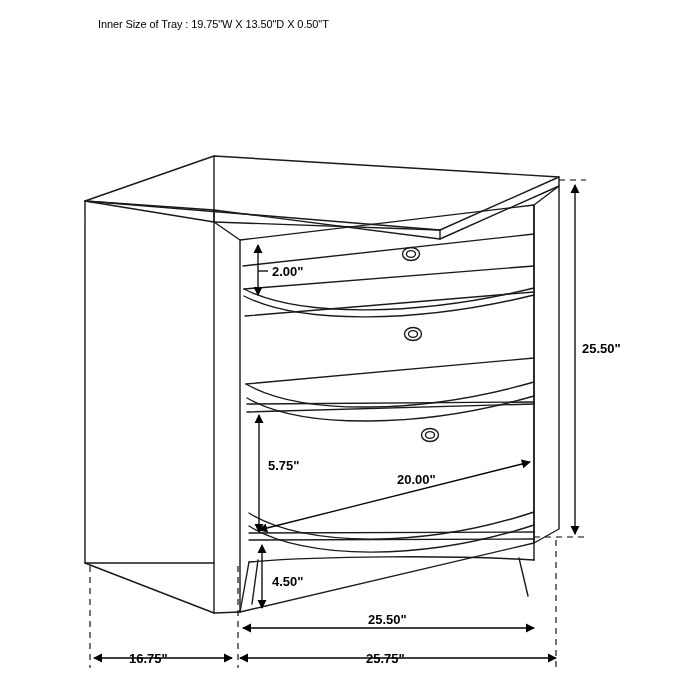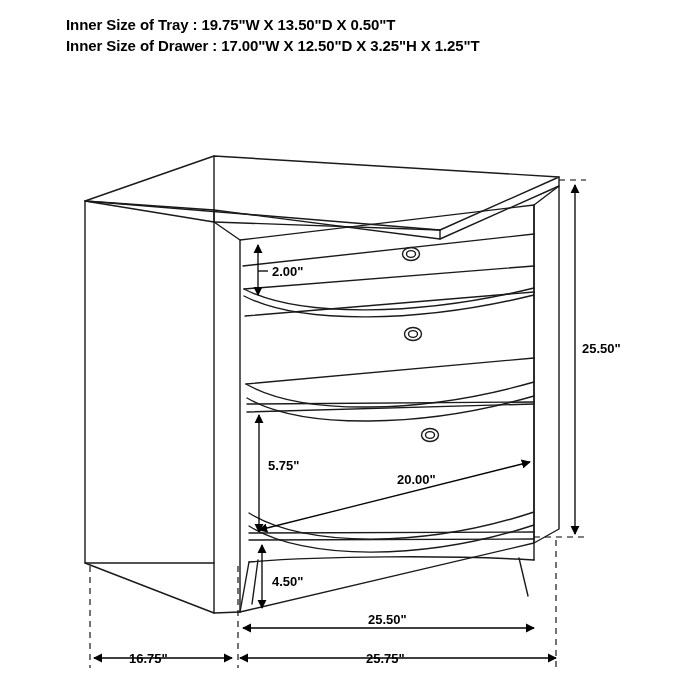--- a/index.html
+++ b/index.html
@@ -22,25 +22,26 @@
     width: 700px;
     height: 700px;
   }
   .spec-block {
     position: absolute;
     left: 66px;
     top: 14px;
     width: 620px;
   }
   .spec-line {
-    font-size: 15px;
-    font-weight: bold;
+    font-size: 11px;
+    font-weight: normal;
     line-height: 21px;
     letter-spacing: -0.1px;
     white-space: nowrap;
+    margin-left: 32px;
   }
   svg.drawing {
     position: absolute;
     left: 0;
     top: 0;
     width: 700px;
     height: 700px;
   }
   .dimtext {
     font-family: "Liberation Sans", sans-serif;
@@ -49,21 +50,20 @@
     fill: #000000;
   }
 </style>
 </head>
 <body>
 
 <div id="stage">
 
   <div class="spec-block">
     <div class="spec-line">Inner Size of Tray : 19.75"W X 13.50"D X 0.50"T</div>
-    <div class="spec-line">Inner Size of Drawer : 17.00"W X 12.50"D X 3.25"H X 1.25"T</div>
   </div>
 
   <svg class="drawing" viewBox="0 0 700 700">
     <g fill="none" stroke="#1a1a1a" stroke-width="1.4" stroke-linejoin="round" stroke-linecap="round">
 
       <g>
         <path d="M85 201 L85 563 L214 613 L214 222 Z"></path>
       </g>
 
       <g>

